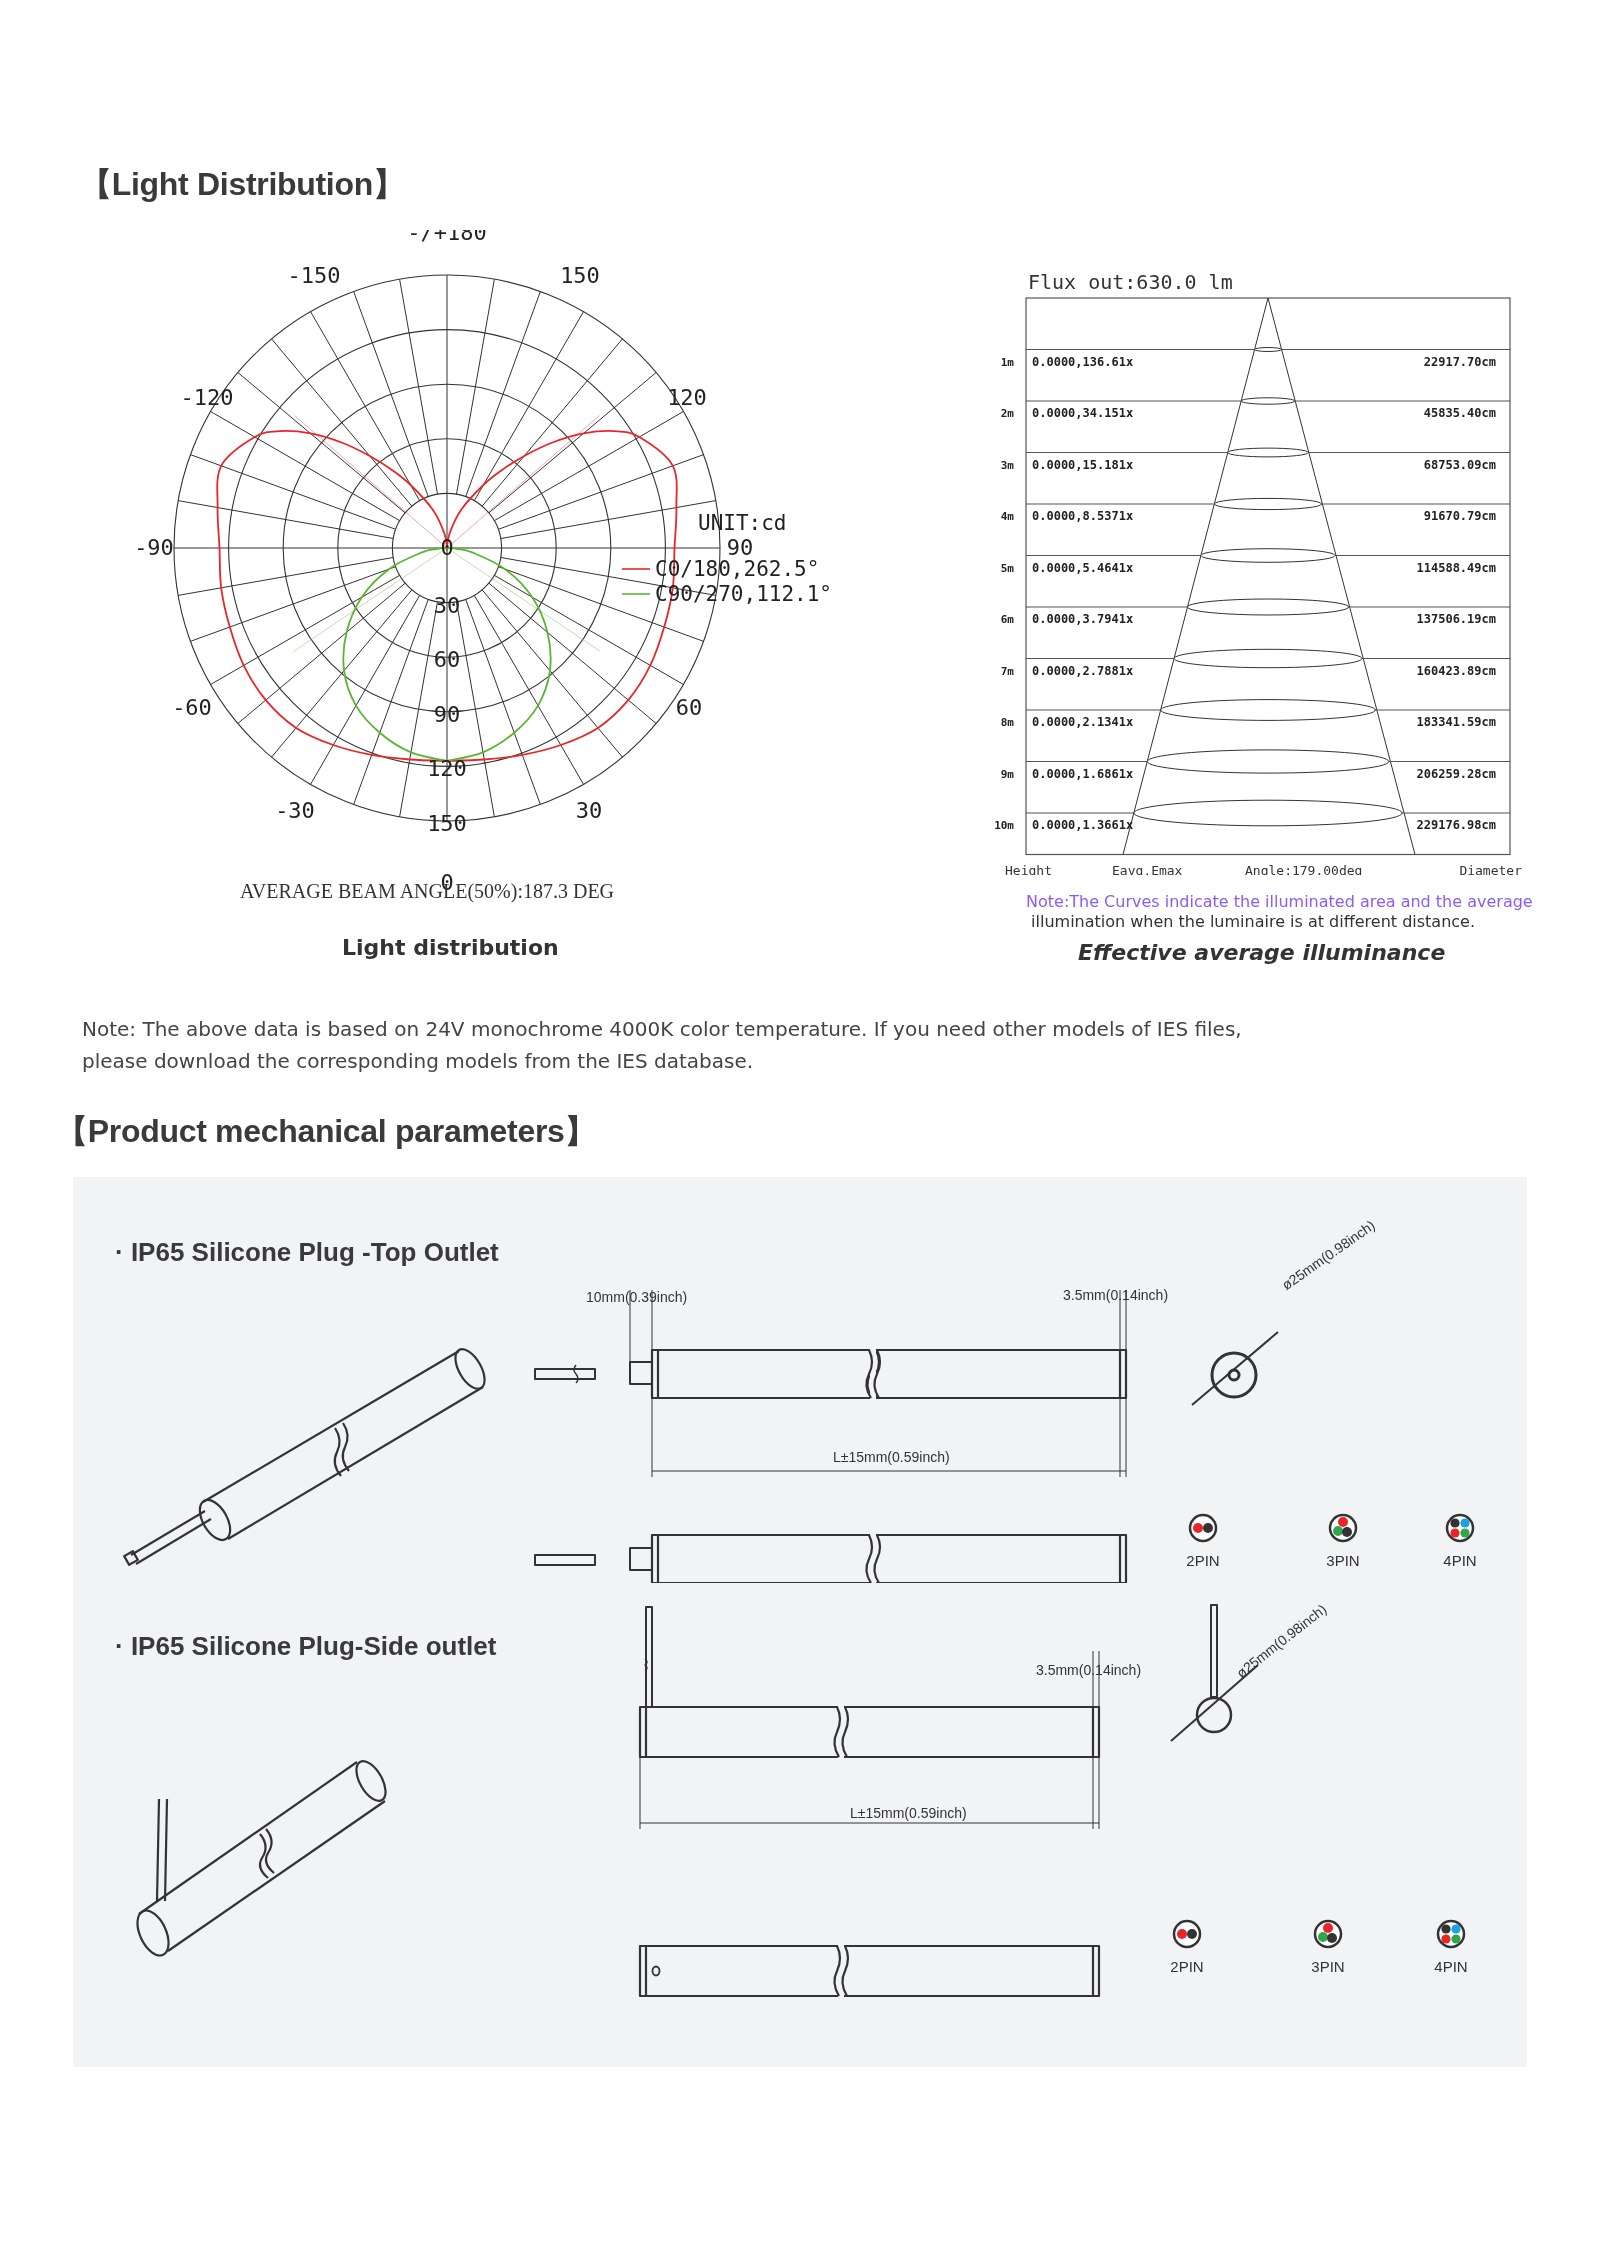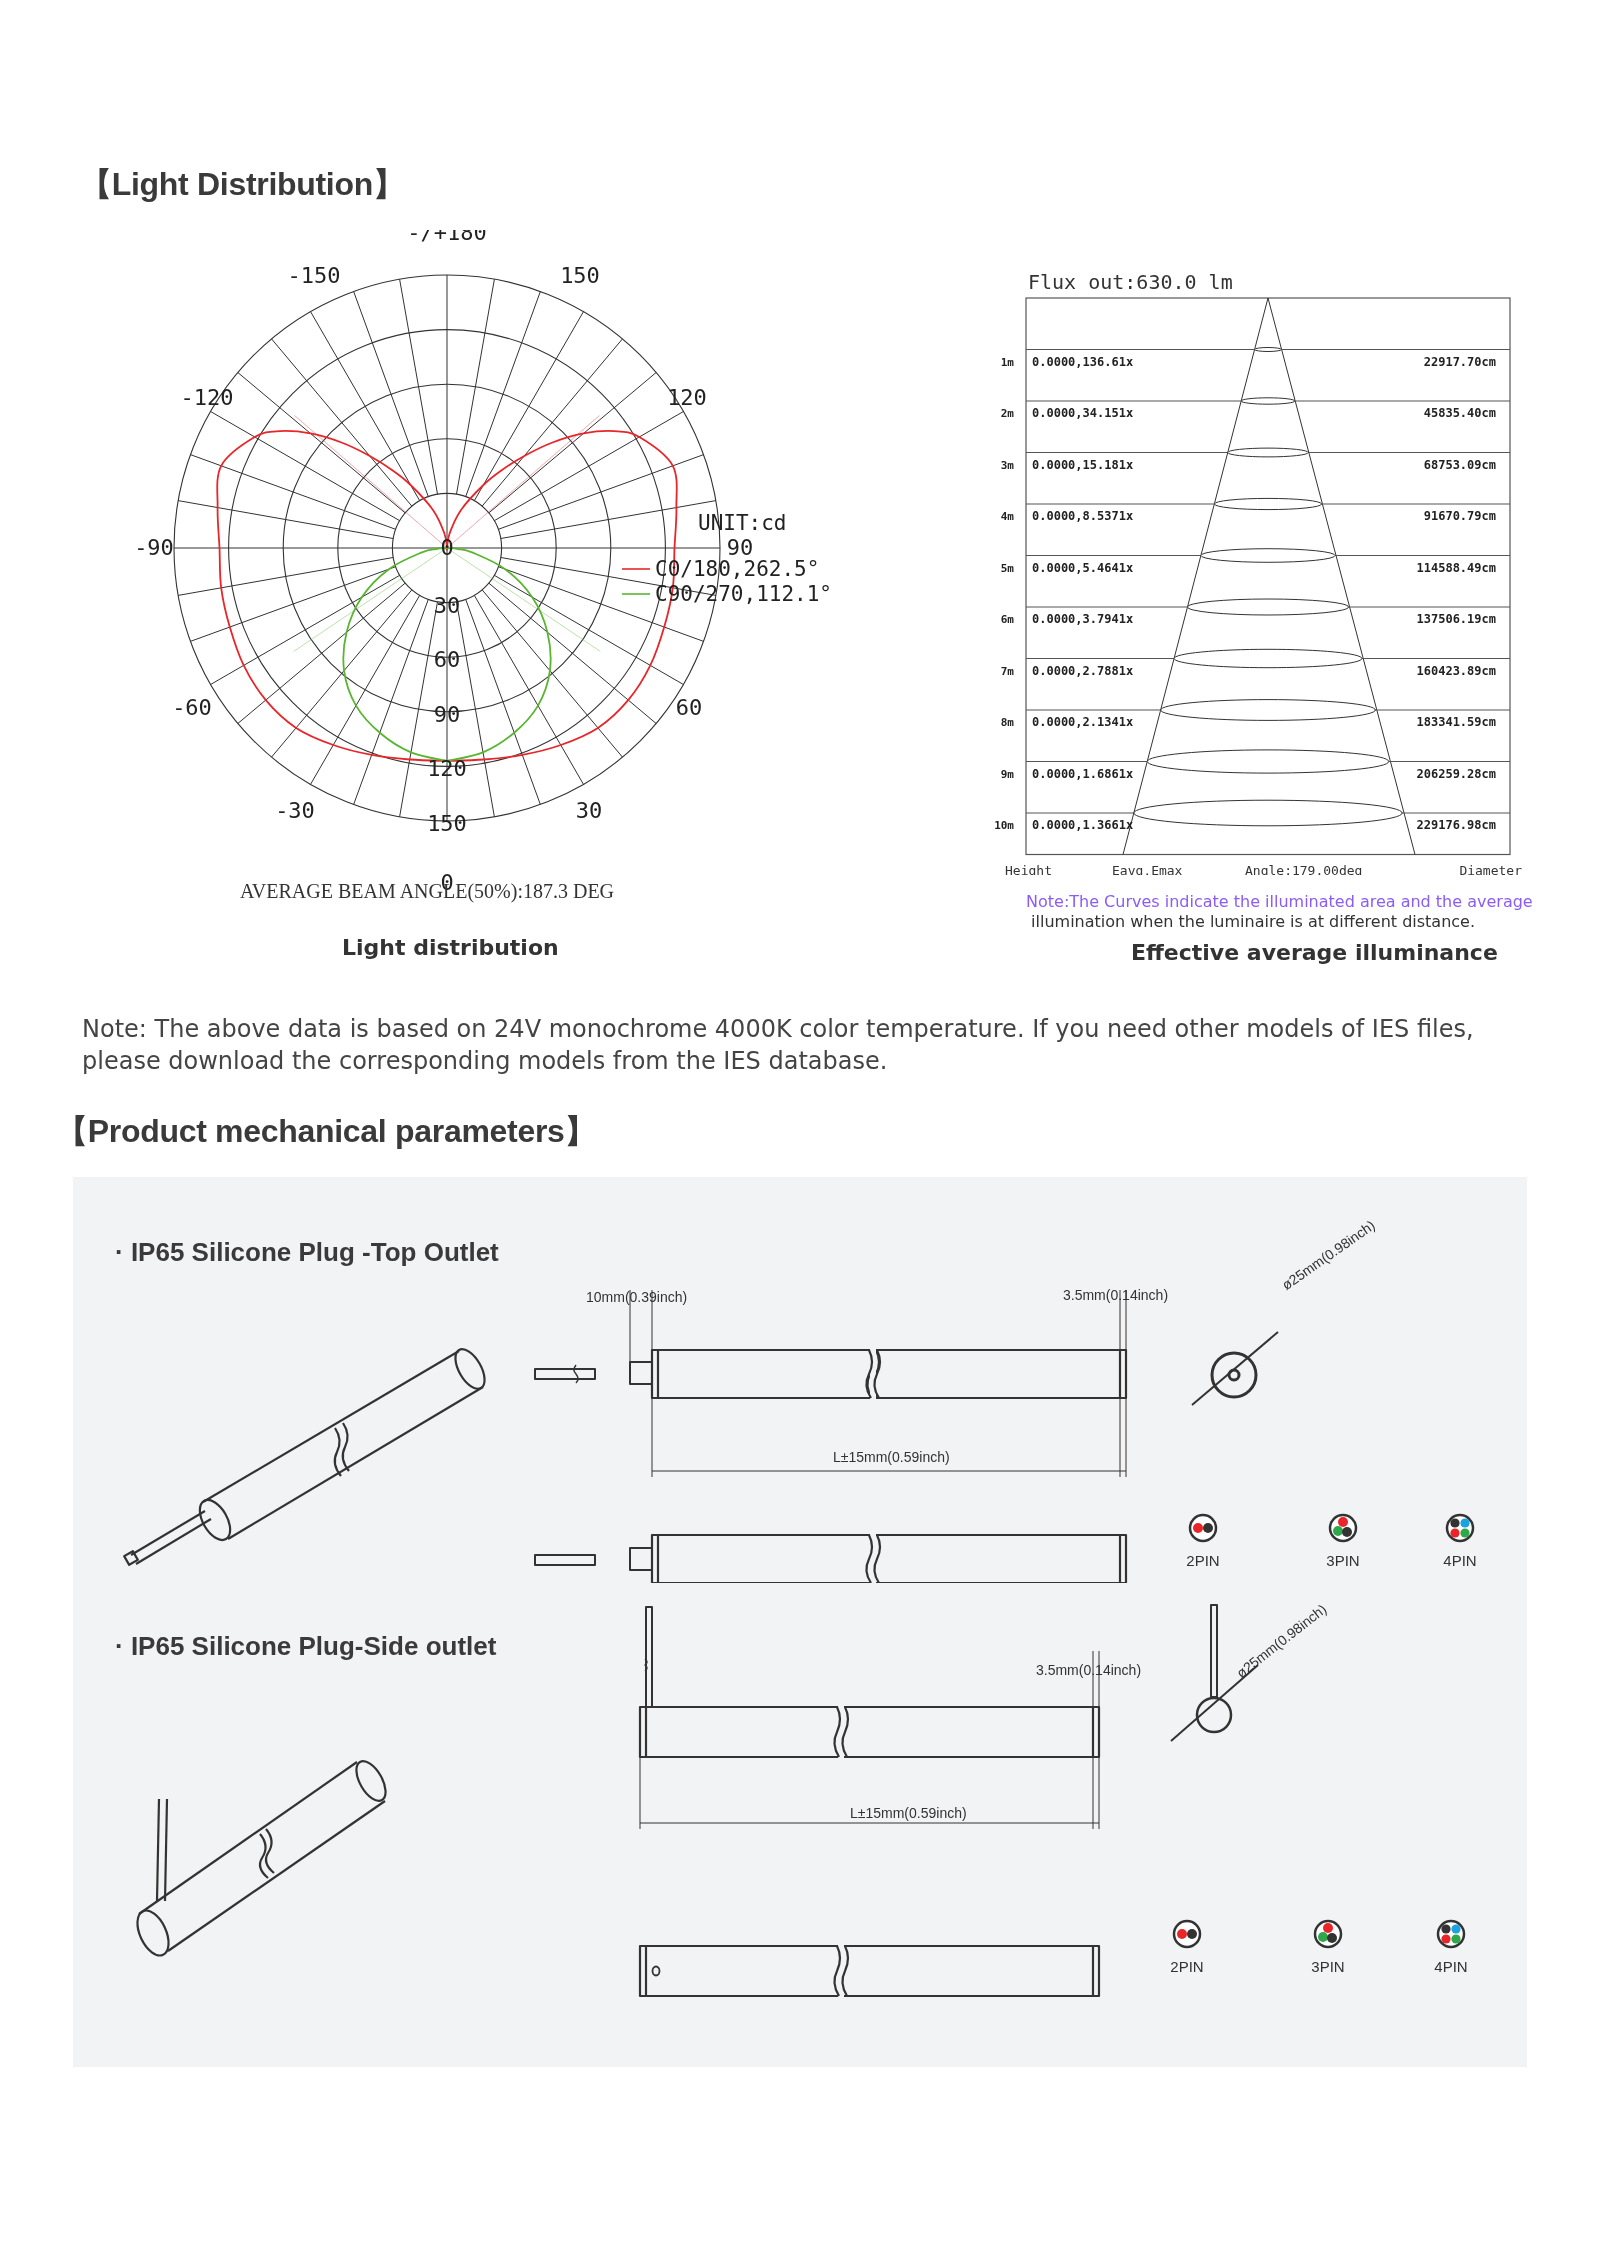--- a/index.html
+++ b/index.html
@@ -1,20 +1,20 @@
 <!DOCTYPE html>
 <html><head>
 <meta charset="utf-8">
 <style>
   html,body{margin:0;padding:0;background:#fff;}
   body{width:1600px;height:2263px;position:relative;overflow:hidden;font-family:"DejaVu Sans",sans-serif;color:#333;}
   .abs{position:absolute;}
   .section-title{font-family:"Liberation Sans",sans-serif;font-weight:bold;font-size:32px;color:#3a3a3a;letter-spacing:-0.3px;}
   .caption{font-family:"DejaVu Sans",sans-serif;font-size:22px;color:#333;font-weight:bold;}
-  .note{font-family:"DejaVu Sans",sans-serif;font-size:24px;color:#444;line-height:32px;}
+  .note{font-family:"DejaVu Sans",sans-serif;font-size:20px;color:#444;line-height:32px;}
   .panel{background:#f2f3f5;}
   .panel-title{font-family:"Liberation Sans",sans-serif;font-weight:bold;font-size:26px;color:#3a3a3a;}
   .dim{font-family:"Liberation Sans",sans-serif;font-size:14px;color:#333;white-space:nowrap;}
   .pin-label{font-family:"Liberation Sans",sans-serif;font-size:15px;color:#333;text-align:center;width:60px;}
   svg text{font-family:"DejaVu Sans Mono",monospace;}
 </style>
 </head>
 <body>
 
 <div class="abs section-title" style="left:80px;top:163px;text-align:center;">【Light Distribution】</div>
@@ -160,21 +160,21 @@
       <text x="62" y="564" font-size="12" fill="#222" font-weight="bold">0.0000,1.3661x</text>
       <text x="526" y="564" text-anchor="end" font-size="12" fill="#222" font-weight="bold">229176.98cm</text>
       <text x="35" y="609.5" font-size="13" fill="#333" text-anchor="start" font-family="DejaVu Sans, sans-serif">Height</text>
       <text x="142" y="609.5" font-size="13" fill="#333" text-anchor="start" font-family="DejaVu Sans, sans-serif">Eavg,Emax</text>
       <text x="275" y="609.5" font-size="13" fill="#333" text-anchor="start" font-family="DejaVu Sans, sans-serif">Angle:179.00deg</text>
       <text x="552" y="609.5" font-size="13" fill="#333" text-anchor="end" font-family="DejaVu Sans, sans-serif">Diameter</text>
     </g>
 </svg>
 <div class="abs" style="left:1026px;top:892px;font-size:16px;color:#8b5cf6;">Note:The Curves indicate the illuminated area and the average</div>
 <div class="abs" style="left:1026px;top:912px;font-size:16px;color:#333;white-space:pre;"> illumination when the luminaire is at different distance.</div>
-<div class="abs caption" style="left:1131px;top:940px;">Effective average illuminance</div>
+<div class="abs caption" style="left:1078px;top:940px;font-style:italic;">Effective average illuminance</div>
 
 <div class="abs note" style="left:82px;top:1013px;">Note: The above data is based on 24V monochrome 4000K color temperature. If you need other models of IES files,</div>
 <div class="abs note" style="left:82px;top:1045px;">please download the corresponding models from the IES database.</div>
 
 <div class="abs section-title" style="left:56px;top:1110px;">【Product mechanical parameters】</div>
 
 <div class="abs panel" style="left:73px;top:1177px;width:1454px;height:483px;">
   <div class="abs panel-title" style="left:42px;top:60px;">· IP65 Silicone Plug -Top Outlet</div>
 
   <svg class="abs" style="left:0;top:0;" width="1454" height="483">

